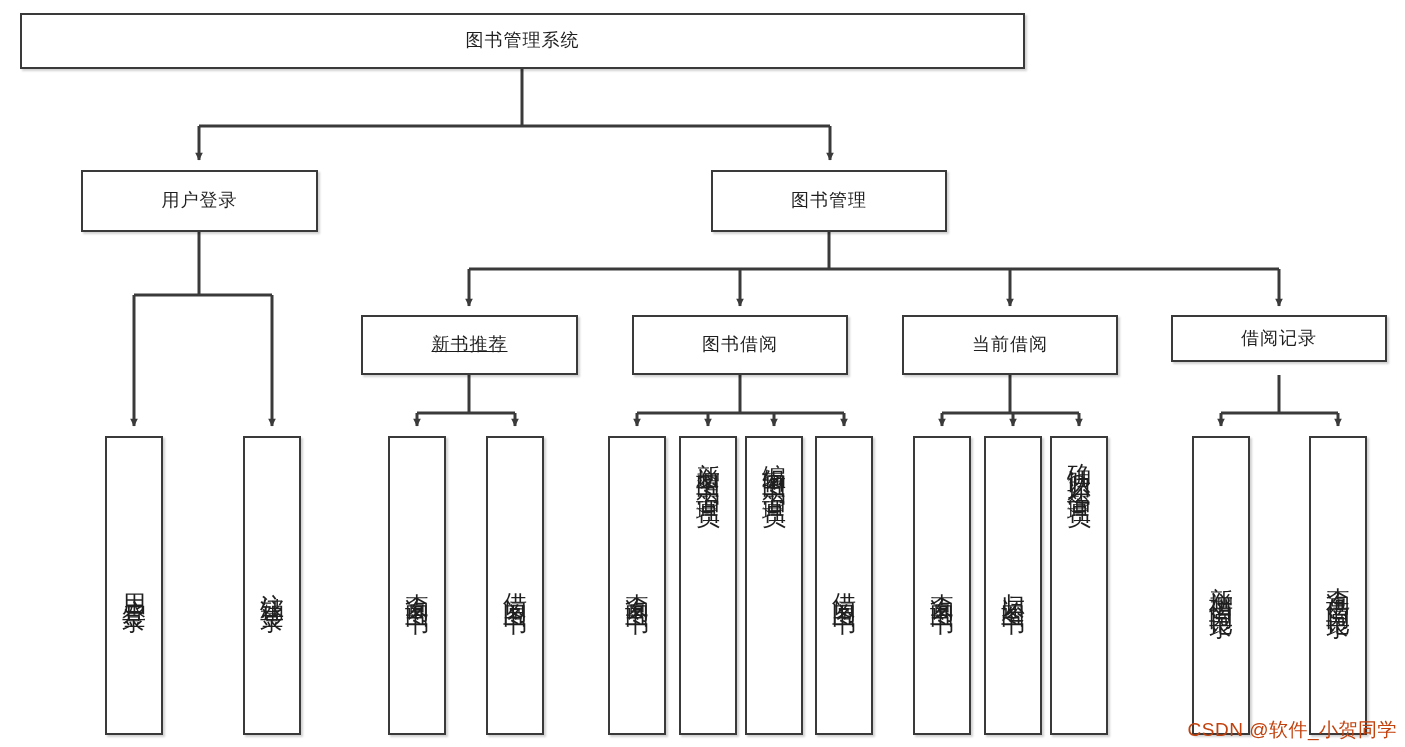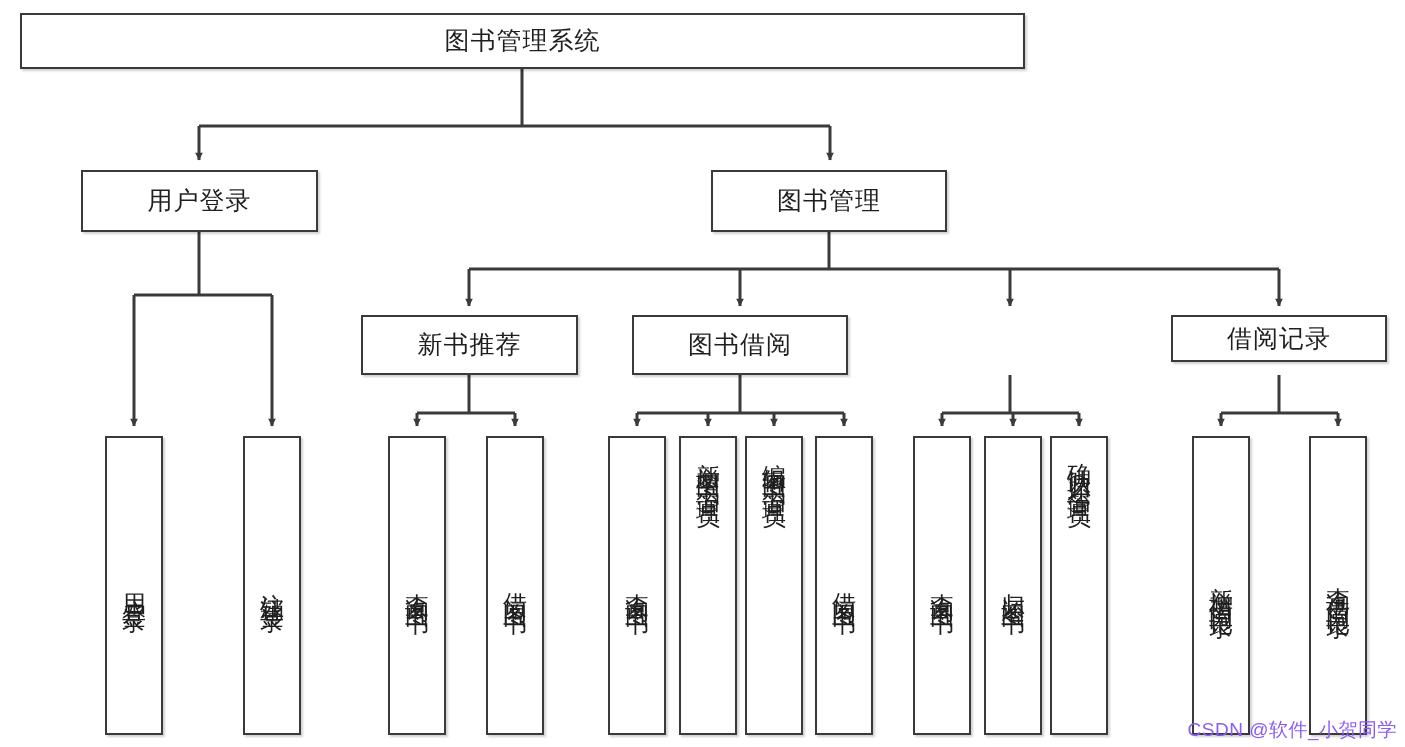--- a/index.html
+++ b/index.html
@@ -30,21 +30,21 @@
     position: absolute;
     box-sizing: border-box;
     border: 2.5px solid #3a3a3a;
     background: #ffffff;
     display: flex;
     align-items: center;
     justify-content: center;
     box-shadow: 2px 2px 2px rgba(0,0,0,0.18);
   }
   .node .label {
-    font-size: 25px;
+    font-size: 18px;
     line-height: 1.1;
     letter-spacing: 1px;
     color: #1f1f1f;
     white-space: nowrap;
   }
   .node.leaf {
     align-items: flex-start;
     justify-content: center;
     padding-top: 6px;
   }
@@ -62,21 +62,21 @@
   }
   .node.leaf.center {
     align-items: center;
     padding-top: 0;
   }
   #watermark {
     position: absolute;
     right: 8px;
     bottom: 4px;
     font-size: 19px;
-    color: #8b5cf6;
+    color: #c2410c;
     letter-spacing: 0.5px;
     user-select: none;
   }
 </style>
 </head>
 <body>
 
 <div id="canvas">
 
   <svg id="edges" viewBox="0 0 1405 747" xmlns="http://www.w3.org/2000/svg">
@@ -133,26 +133,29 @@
     <span class="label">图书管理系统</span>
   </div>
 
   <div class="node" style="left:81px; top:170px; width:237px; height:62px;">
     <span class="label">用户登录</span>
   </div>
   <div class="node" style="left:711px; top:170px; width:236px; height:62px;">
     <span class="label">图书管理</span>
   </div>
 
-  <div class="node" style="left:361px; top:315px; width:217px; height:60px;">
+  <div class="node" style="left:361px; top:315px; width:217px; height:60px;text-decoration:underline;">
     <span class="label">新书推荐</span>
   </div>
   <div class="node" style="left:632px; top:315px; width:216px; height:60px;text-align:right;">
     <span class="label">图书借阅</span>
   </div>
+  <div class="node" style="left:902px; top:315px; width:216px; height:60px;">
+    <span class="label">当前借阅</span>
+  </div>
   <div class="node" style="left:1171px; top:315px; width:216px; height:47px;">
     <span class="label">借阅记录</span>
   </div>
 
   <div class="node leaf center" style="left:105px; top:436px; width:58px; height:299px;">
     <span class="label">用户登录</span>
   </div>
   <div class="node leaf center" style="left:243px; top:436px; width:58px; height:299px;">
     <span class="label">注销登录</span>
   </div>

